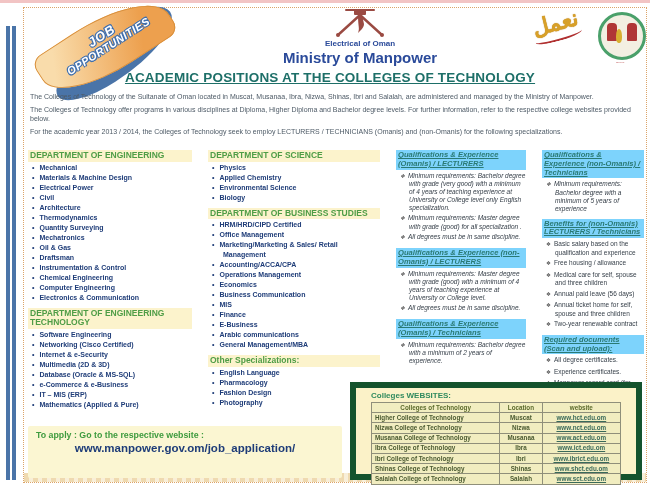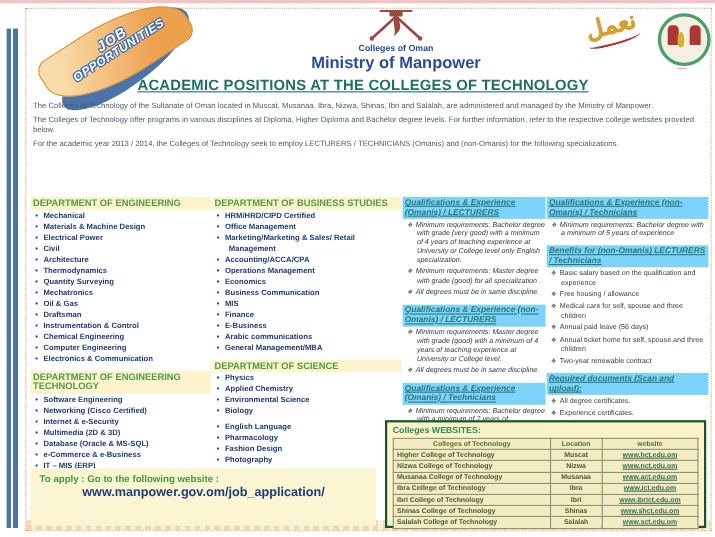--- a/index.html
+++ b/index.html
@@ -42,38 +42,38 @@
   .logo-circle .fig1{left:6px;}
   .logo-circle .fig2{right:6px;}
   .logo-circle .flame{position:absolute;left:15px;top:14px;width:6px;height:14px;background:#d8b030;border-radius:50% 50% 40% 40%;}
   .logo-circle .cap{position:absolute;left:1px;bottom:-7px;width:36px;text-align:center;font-size:4px;color:#b03636;}
   
   .title{position:absolute;left:30px;top:70px;width:600px;margin:0;text-align:center;
     color:#1d6f68;font-size:13.5px;font-weight:bold;text-decoration:underline;letter-spacing:.2px;}
   .intro{position:absolute;left:30px;top:93px;width:612px;color:#4d5a66;font-size:7px;line-height:8.6px;}
   .intro p{margin:0 0 4.5px 0;}
   
-  .cols{position:absolute;left:28px;top:150px;width:616px;display:flex;gap:1px;align-items:flex-start;margin-top:29px;}
+  .cols{position:absolute;left:28px;top:150px;width:616px;display:flex;gap:16px;align-items:flex-start;}
   .c1{width:164px;}.c2{width:172px;}.c3{width:130px;}.c4{flex:1;}
   .dept-h{color:#4f9d46;background:#fcf3cc;font-weight:bold;font-size:8.5px;line-height:9.5px;
     padding:1px 2px;margin:0 0 1px 0;}
   .dept{margin-bottom:5px;}
   ul{list-style:none;margin:1px 0 3px 4px;padding:0;}
   .dept-list li{color:#1e3c78;font-weight:bold;font-size:7px;line-height:10px;
     padding-left:11px;text-indent:-11px;}
   .dept-list li::before{content:"•";margin-right:5px;color:#1e3c78;}
   .qual{margin-bottom:6px;}
   .qual-h{color:#2a7a74;background:#7dd3fc;font-weight:bold;font-style:italic;font-size:7.6px;
     line-height:8.8px;text-decoration:underline;margin:0 0 2px 0;padding:1px 2px;}
   .qual-list li{color:#37404a;font-size:6.5px;line-height:7.8px;padding-left:9px;text-indent:-9px;margin-bottom:2.5px;}
   .qual-list li::before{content:"\2756";font-size:5.5px;margin-right:3px;color:#555;}
   .italic li{font-style:italic;}
   
   .colleges-box{position:absolute;left:350px;top:382px;width:292px;height:98px;
-    background:#fbf2c8;border:2px solid #14532d;padding:3px 5px;box-sizing:border-box;}
+    background:#fbf2c8;border:6px solid #14532d;padding:3px 15px;box-sizing:border-box;}
   .colleges-label{color:#2f8a5e;font-weight:bold;font-size:8px;margin-bottom:2px;}
   .colleges-table{width:100%;border-collapse:collapse;font-size:6.3px;}
   .colleges-table th,.colleges-table td{border:1px solid #8f8f7a;background:#f1edc0;
     padding:0.5px 3px;line-height:8.2px;}
   .colleges-table th{color:#5a6a2a;font-weight:bold;text-align:center;}
   .c-name{color:#4a5a30;font-weight:bold;text-align:left;}
   .c-loc{color:#4a5a30;font-weight:bold;text-align:center;}
   .c-web{color:#3a6a5a;font-weight:bold;text-align:center;text-decoration:underline;cursor:pointer;}
   
   .apply-box{position:absolute;left:28px;top:426px;width:314px;height:52px;background:#fbf6d2;
@@ -109,21 +109,21 @@
       </g>
       <g fill="#9a4a42">
         <rect x="23" y="2" width="12" height="5" rx="1"></rect>
         <path d="M27 7 h4 l2 9 c0 4 -4 7 -6 9 c 2 -5 0 -6 0 -18z"></path>
         <circle cx="7" cy="27" r="2"></circle>
           <circle cx="51" cy="27" r="2"></circle>
         <rect x="14" y="1" width="30" height="2" rx="1"></rect>
       </g>
     </svg>
   </div>
-  <div class="country">Colleges of Oman</div>
+  <div class="country">Electrical of Oman</div>
   <div class="ministry">Ministry of Manpower</div>
 </header>
 
 <div class="logo-callig">
   <span class="ar">نعمل</span>
   <span class="swoosh"></span>
 </div>
 <div class="logo-circle">
   <span class="fig1"></span>
   <span class="fig2"></span>
@@ -170,46 +170,47 @@
           <li>Database (Oracle &amp; MS-SQL)</li>
           <li>e-Commerce &amp; e-Business</li>
           <li>IT – MIS (ERP)</li>
           <li>Mathematics (Applied &amp; Pure)</li>
         </ul>
     </section>
   </div>
 
   <div class="c2">
     <section class="dept">
+      <h3 class="dept-h">DEPARTMENT OF SCIENCE</h3>
+      <ul class="dept-list">
+          <li>Physics</li>
+          <li>Applied Chemistry</li>
+          <li>Environmental Science</li>
+          <li>Biology</li>
+        </ul>
+    </section>
+    <section class="dept">
       <h3 class="dept-h">DEPARTMENT OF BUSINESS STUDIES</h3>
       <ul class="dept-list">
           <li>HRM/HRD/CIPD Certified</li>
           <li>Office Management</li>
           <li>Marketing/Marketing &amp; Sales/ Retail Management</li>
           <li>Accounting/ACCA/CPA</li>
           <li>Operations Management</li>
           <li>Economics</li>
           <li>Business Communication</li>
           <li>MIS</li>
           <li>Finance</li>
           <li>E-Business</li>
           <li>Arabic communications</li>
           <li>General Management/MBA</li>
         </ul>
     </section>
     <section class="dept">
-      <h3 class="dept-h">DEPARTMENT OF SCIENCE</h3>
-      <ul class="dept-list">
-          <li>Physics</li>
-          <li>Applied Chemistry</li>
-          <li>Environmental Science</li>
-          <li>Biology</li>
-        </ul>
-    </section>
-    <section class="dept">
+      <h3 class="dept-h">Other Specializations:</h3>
       <ul class="dept-list">
           <li>English Language</li>
           <li>Pharmacology</li>
           <li>Fashion Design</li>
           <li>Photography</li>
         </ul>
     </section>
   </div>
 
   <div class="c3">
@@ -310,15 +311,15 @@
         <tr>
         <td class="c-name">Salalah College of Technology</td>
         <td class="c-loc">Salalah</td>
         <td class="c-web">www.sct.edu.om</td>
       </tr>
       </tbody>
   </table>
 </div>
 
 <div class="apply-box">
-  <div class="apply-l1">To apply : Go to the following website :</div>
+  <div class="apply-l1">To apply : Go to the respective website :</div>
   <div class="apply-url">www.manpower.gov.om/job_application/</div>
 </div>
 
 </body></html>

